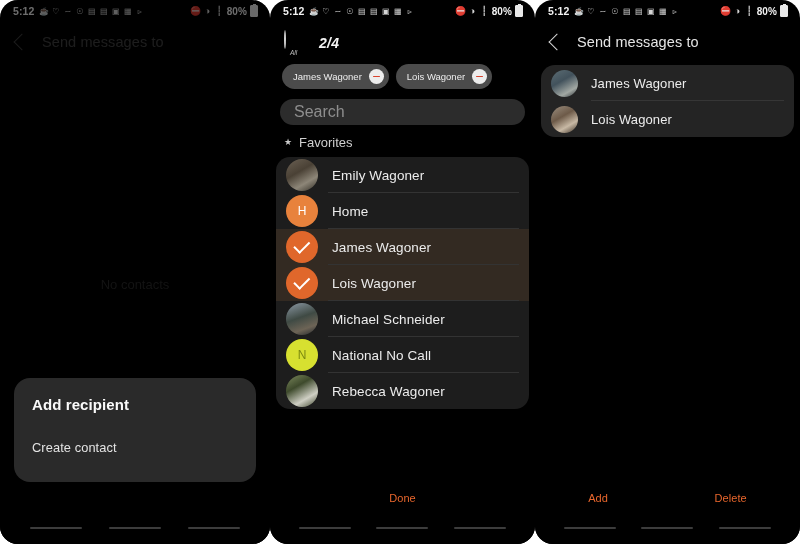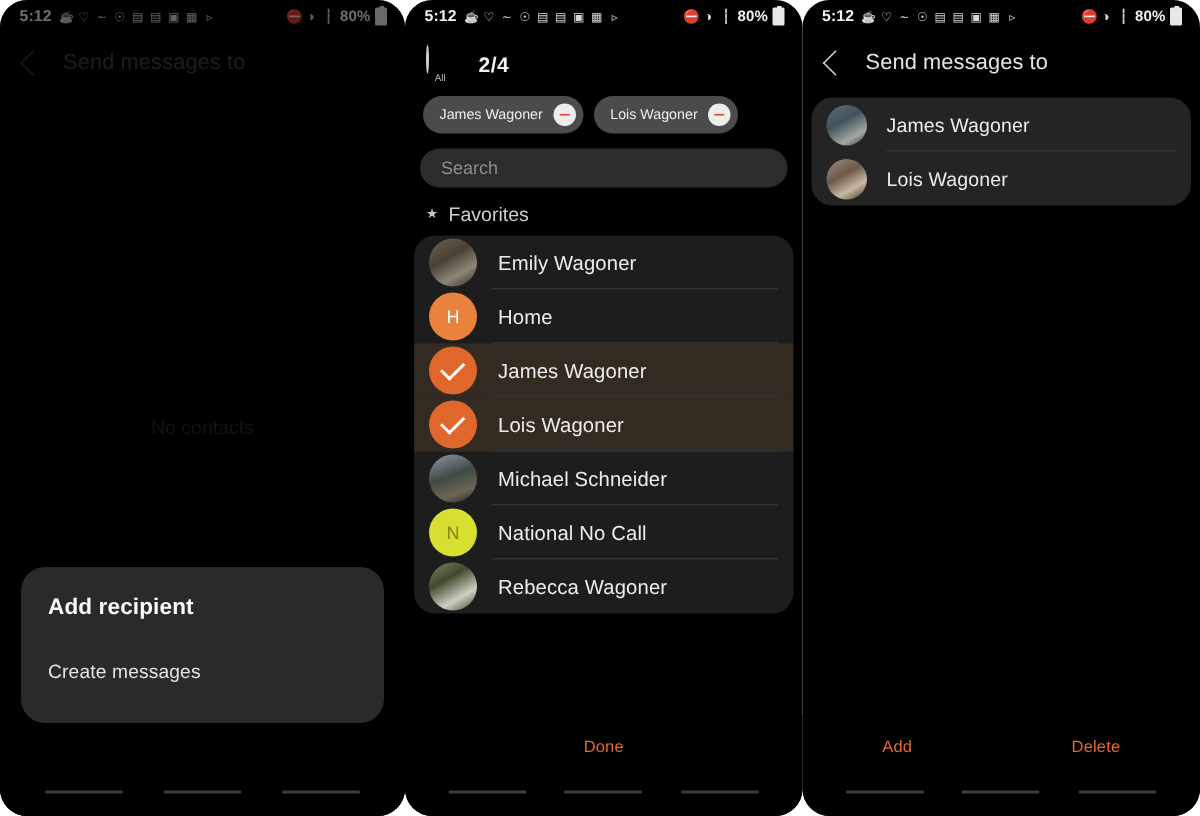--- a/index.html
+++ b/index.html
@@ -173,20 +173,21 @@
     border-radius: 2px;
   }
 
   
   .selbar {
     display: flex;
     align-items: center;
     padding: 6px 0 2px 14px;
     gap: 16px;
     height: 30px;
+    font-style: italic;
   }
   .allbox {
     position: relative;
     width: 19px;
     height: 24px;
     flex: 0 0 auto;
   }
   .allbox .circ {
     width: 17px; height: 17px;
     border: 1.6px solid #cfcfcf;
@@ -245,21 +246,21 @@
     margin: 4px 10px 0 10px;
     height: 26px;
     background: #2c2c2c;
     border-radius: 13px;
     display: flex;
     align-items: center;
     padding: 0 14px;
   }
   .searchbox span {
     color: #8e8e8e;
-    font-size: 12px;
+    font-size: 16px;
   }
   .fav-header {
     display: flex;
     align-items: center;
     gap: 7px;
     padding: 10px 0 7px 14px;
   }
   .fav-star { color: #c9c9c9; font-size: 9px; line-height: 1; }
   .fav-text { color: #cfcfcf; font-size: 13px; }
 
@@ -393,21 +394,21 @@
     </div>
 
     <div class="empty-area">
       <div class="no-contacts">No contacts</div>
     </div>
 
     <div class="scrim"></div>
 
     <div class="dialog">
       <div class="dialog-title">Add recipient</div>
-      <div class="dialog-item">Create messages</div>
+      <div class="dialog-item">Create contact</div>
     </div>
 
     <div class="navbar">
       <span class="nav-pill"></span>
       <span class="nav-pill"></span>
       <span class="nav-pill"></span>
     </div>
   </div>
 
   <div class="phone">

